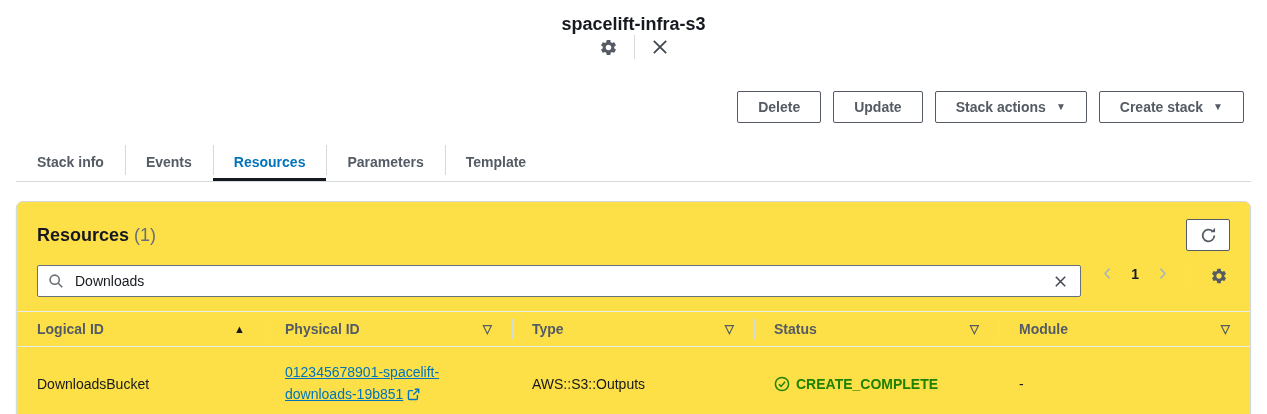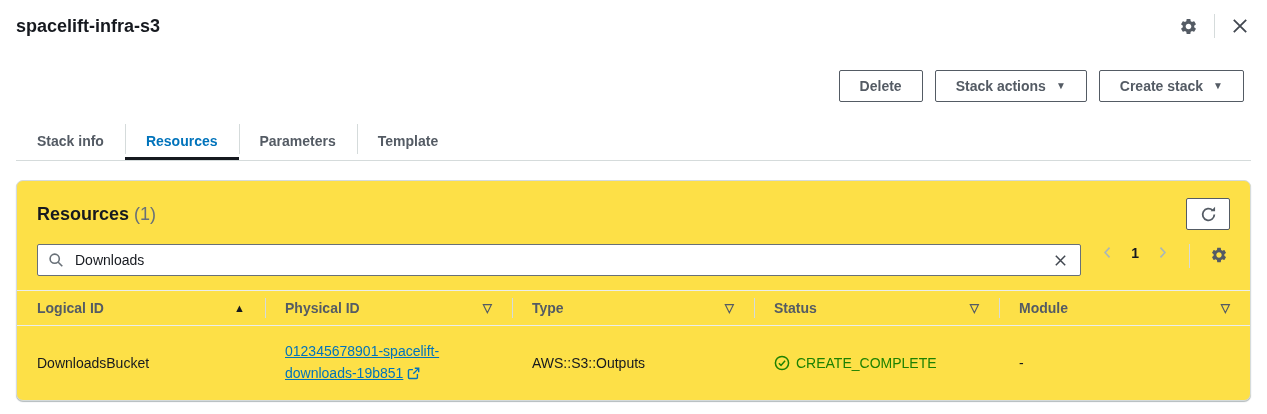--- a/index.html
+++ b/index.html
@@ -7,20 +7,21 @@
   body {
     width: 1267px; height: 414px; overflow: hidden;
     background: #ffffff; color: #16191f;
     font-family: "Liberation Sans", sans-serif; font-size: 14px;
   }
 
   
   .topbar {
     display: flex; justify-content: space-between; align-items: center;
     padding: 14px 16px 0 16px;
+    flex-direction: column;
   }
   .page-title { font-size: 18px; font-weight: bold; color: #16191f; }
   .topbar-icons { display: flex; align-items: center; }
   .icon-btn {
     background: none; border: none; padding: 2px; cursor: pointer;
     display: flex; align-items: center; justify-content: center;
   }
   .v-divider { width: 1px; height: 24px; background: #d5dbdb; margin: 0 14px; }
 
   
@@ -103,21 +104,21 @@
   thead th:not(:first-child)::before {
     content: ""; position: absolute; left: 0; top: 50%;
     transform: translateY(-50%); height: 20px; width: 1px; background: #d5dbdb;
   }
   .th-inner { display: flex; align-items: center; justify-content: space-between; }
   .sort-asc { color: #16191f; font-size: 11px; }
   .sort-none { color: #545b64; font-size: 12px; }
   tbody td { padding: 14px 20px; vertical-align: middle; font-size: 14px; height: 62px; }
   .res-link { color: #0073bb; text-decoration: underline; line-height: 22px; word-break: normal; }
   .ext-icon { display: inline-block; vertical-align: -2px; margin-left: 4px; }
-  .status-cell { display: flex; align-items: center; gap: 6px; color: #1d8102; }
+  .status-cell { display: flex; align-items: center; gap: 6px; color: #1d8102; font-weight: bold; }
 </style>
 </head>
 <body>
 
 <div class="topbar">
   <div class="page-title">spacelift-infra-s3</div>
   <div class="topbar-icons">
     <button class="icon-btn">
       <svg width="19" height="19" viewBox="0 0 24 24" fill="#545b64">
           <path d="M19.14 12.94c.04-.3.06-.61.06-.94s-.02-.64-.07-.94l2.03-1.58c.18-.14.23-.41.12-.61l-1.92-3.32c-.12-.22-.37-.29-.59-.22l-2.39.96c-.5-.38-1.03-.7-1.62-.94l-.36-2.54c-.04-.24-.24-.41-.48-.41h-3.84c-.24 0-.43.17-.47.41l-.36 2.54c-.59.24-1.13.57-1.62.94l-2.39-.96c-.22-.08-.47 0-.59.22L2.74 8.87c-.12.21-.08.47.12.61l2.03 1.58c-.05.3-.09.63-.09.94s.02.64.07.94l-2.03 1.58c-.18.14-.23.41-.12.61l1.92 3.32c.12.22.37.29.59.22l2.39-.96c.5.38 1.03.7 1.62.94l.36 2.54c.05.24.24.41.48.41h3.84c.24 0 .44-.17.47-.41l.36-2.54c.59-.24 1.13-.56 1.62-.94l2.39.96c.22.08.47 0 .59-.22l1.92-3.32c.12-.22.07-.47-.12-.61l-2.01-1.58zM12 15.6c-1.98 0-3.6-1.62-3.6-3.6s1.62-3.6 3.6-3.6 3.6 1.62 3.6 3.6-1.62 3.6-3.6 3.6z"></path>
@@ -130,32 +131,38 @@
         </svg>
     </button>
   </div>
 </div>
 
 <div class="actions">
   <button class="btn">
     <span>Delete</span>
   </button>
   <button class="btn">
+    <span>Update</span>
+  </button>
+  <button class="btn">
     <span>Stack actions</span>
     <span class="caret">▼</span>
   </button>
   <button class="btn">
     <span>Create stack</span>
     <span class="caret">▼</span>
   </button>
 </div>
 
 <div class="tabs">
   <div class="tab">
       <span>Stack info</span>
+    </div>
+  <div class="tab">
+      <span>Events</span>
     </div>
   <div class="tab active">
       <span>Resources</span>
     </div>
   <div class="tab">
       <span>Parameters</span>
     </div>
   <div class="tab">
       <span>Template</span>
     </div>

